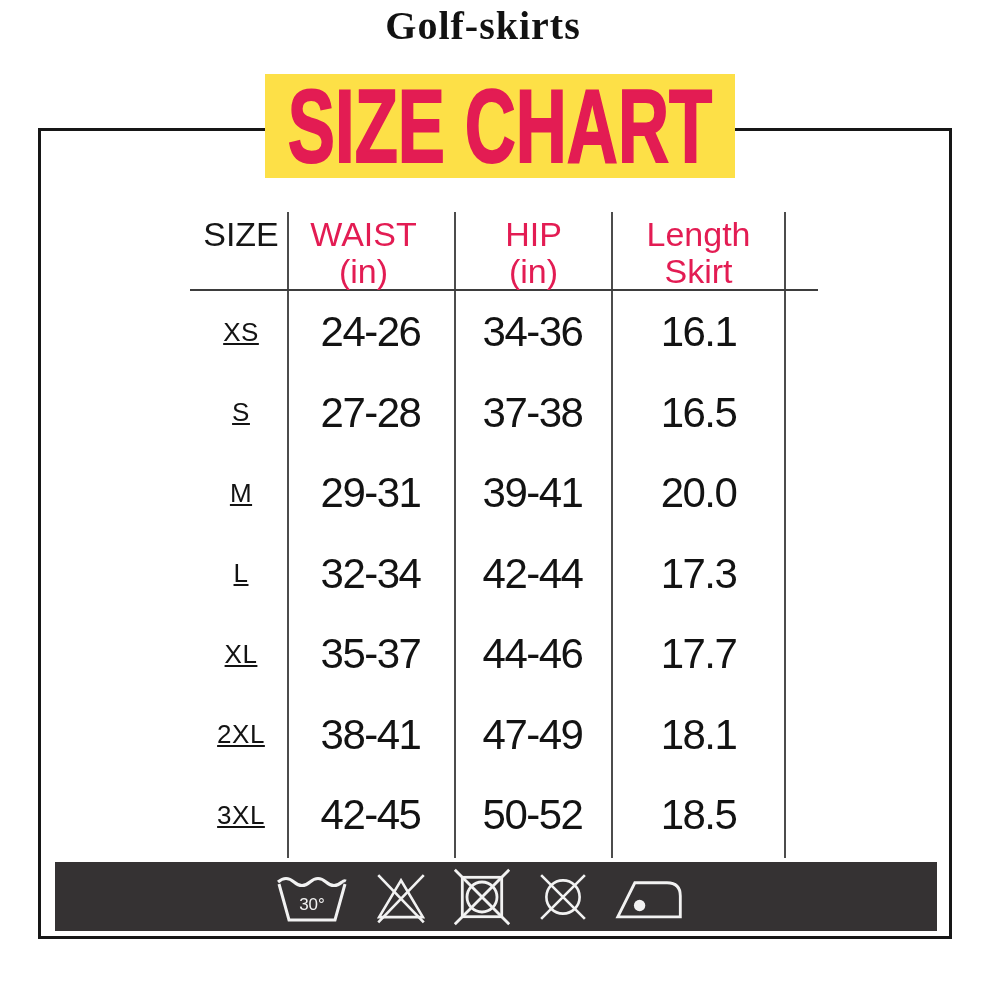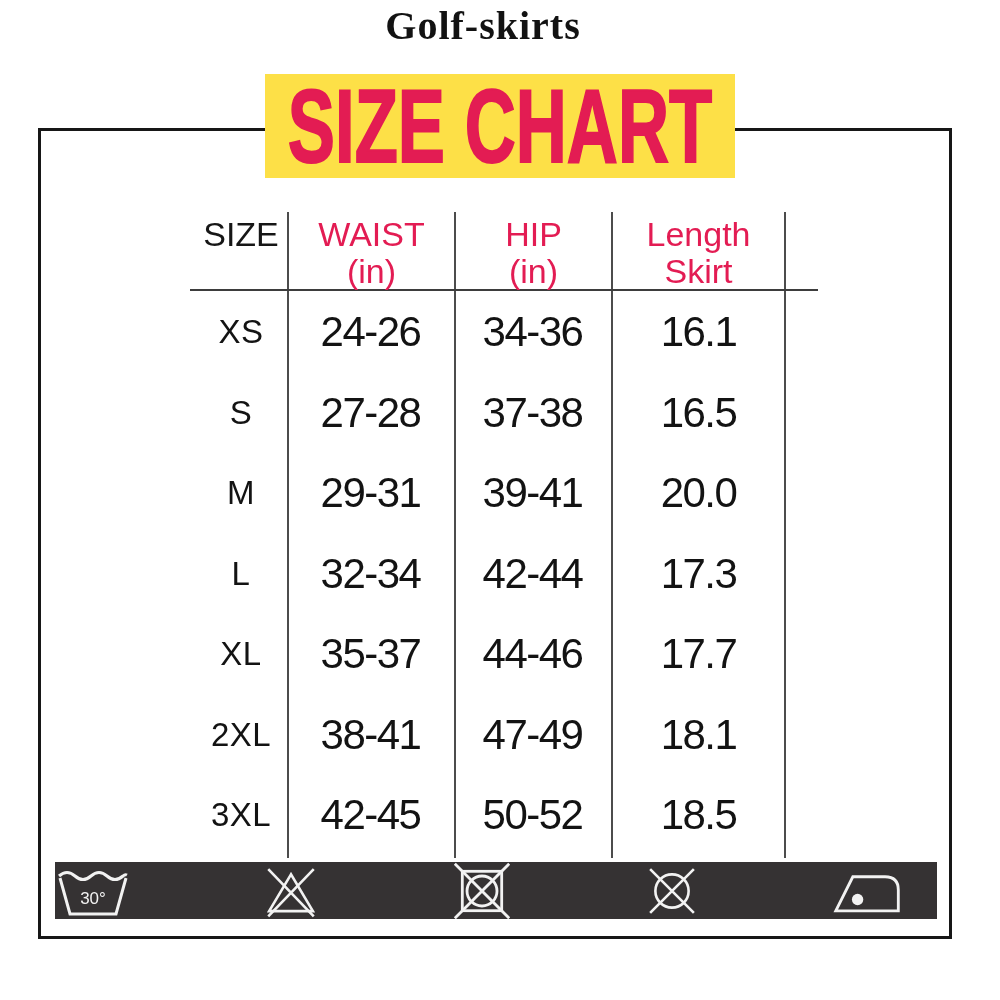--- a/index.html
+++ b/index.html
@@ -32,36 +32,36 @@
 
   
   .vline{position:absolute;top:212px;width:2px;height:646px;background:var(--line);}
   .vline.v1{left:287px;} .vline.v2{left:454px;} .vline.v3{left:611px;} .vline.v4{left:784px;}
   .hline{position:absolute;left:190px;top:289px;width:628px;height:2px;background:#3d3d3d;}
 
   
   .th{position:absolute;top:216px;text-align:center;font-size:34px;line-height:37px;
     color:var(--accent);font-weight:400;}
   .th.size-h{left:195px;width:92px;color:#161616;}
-  .th.waist-h{left:289px;width:165px;}
+  .th.waist-h{left:281px;width:165px;}
   .th.hip-h{left:456px;width:155px;}
   .th.skirt-h{left:613px;width:171px;}
 
   
   .tbody{position:absolute;left:195px;top:292px;width:591px;
     display:grid;grid-template-columns:92px 167px 157px 175px;
     grid-auto-rows:80.5px;}
   .t-row{display:contents;}
   .cell{display:flex;align-items:center;justify-content:center;color:#131313;}
-  .cell.size-c{font-size:33px;letter-spacing:0.5px;}
+  .cell.size-c{font-size:26px;letter-spacing:0.5px;text-decoration:underline;}
   .cell.val-c{font-size:42px;letter-spacing:-1.5px;}
 
   
-  .care-bar{position:absolute;left:55px;top:862px;width:882px;height:57px;
-    background:var(--bar_bg);display:flex;align-items:center;justify-content:space-between;
+  .care-bar{position:absolute;left:55px;top:862px;width:882px;height:69px;
+    background:var(--bar_bg);display:flex;align-items:center;justify-content:center;
     gap:23px;padding-right:33px;}
   .care-bar svg{display:block;flex:0 0 auto;}
   .care-bar .stroke{stroke:var(--icon_stroke);stroke-width:3;fill:none;}
   .care-bar text{fill:var(--icon_stroke);font-family:"Liberation Sans",sans-serif;
     font-size:17px;}
   .care-bar .dot{fill:var(--icon_stroke);stroke:none;}
 </style>
 </head>
 <body>
 

